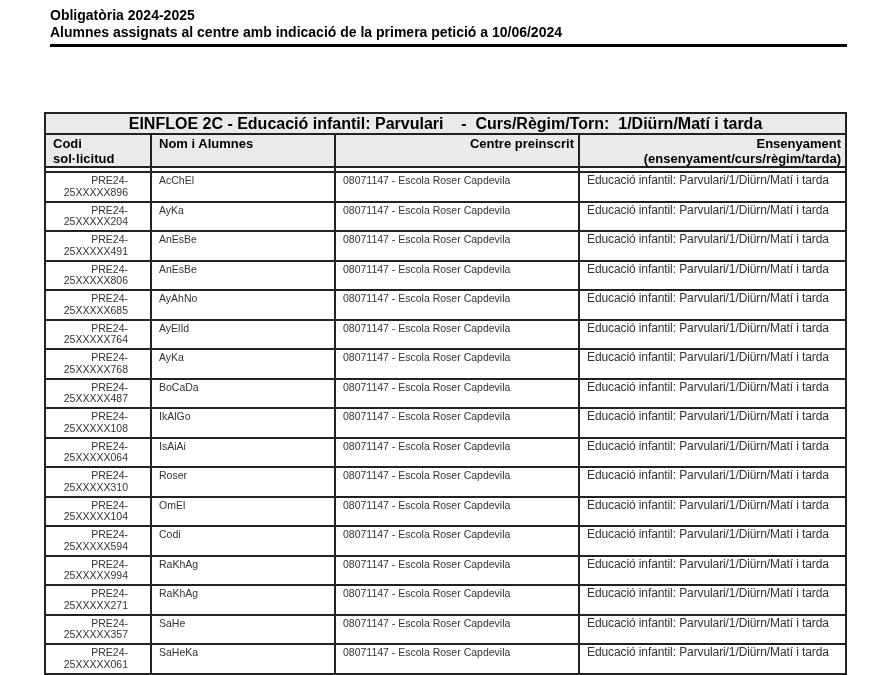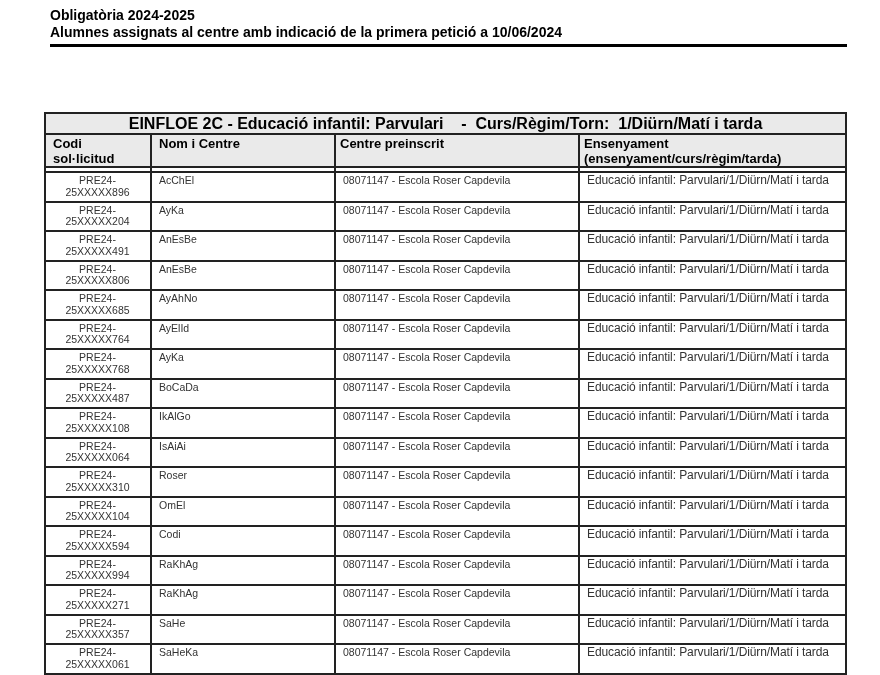--- a/index.html
+++ b/index.html
@@ -55,37 +55,37 @@
   .col-header-row th {
     height: 30px;
     background: #eaeaea;
     font-size: 13px;
     font-weight: bold;
     vertical-align: top;
     padding: 1px 4px 0 4px;
     line-height: 15px;
   }
   th.h-codi, th.h-nom { text-align: left; padding-left: 7px; }
-  th.h-centre, th.h-ens { text-align: left; }
+  th.h-centre, th.h-ens { text-align: right; }
   .spacer-row td {
     height: 3px;
     padding: 0;
     background: #ffffff;
   }
   tr.data-row td {
     height: 25.5px;
     vertical-align: top;
     font-size: 10.5px;
     color: #333;
     line-height: 11.5px;
     padding: 2px 4px 0 4px;
     background: #fff;
     white-space: nowrap;
   }
-  tr.data-row td.c-codi { text-align: center; padding-left: 0; padding-right: 1px; }
+  tr.data-row td.c-codi { text-align: right; padding-left: 0; padding-right: 22px; }
   tr.data-row td.c-nom,
   tr.data-row td.c-centre,
   tr.data-row td.c-ens { text-align: left; padding-left: 7px; }
   tr.data-row td.c-ens { font-size: 12px; letter-spacing: -0.1px; }
 </style>
 </head>
 <body>
 
 <div class="page">
 
@@ -104,21 +104,21 @@
     <thead>
       <tr class="group-title-row">
         <th colspan="4">EINFLOE 2C - Educació infantil: Parvulari    -  Curs/Règim/Torn:  1/Diürn/Matí i tarda</th>
       </tr>
       <tr class="col-header-row">
         <th class="h-codi">
           <div>Codi</div>
           <div>sol·licitud</div>
         </th>
         <th class="h-nom">
-          <div>Nom i Centre</div>
+          <div>Nom i Alumnes</div>
         </th>
         <th class="h-centre">
           <div>Centre preinscrit</div>
         </th>
         <th class="h-ens">
           <div>Ensenyament</div>
           <div>(ensenyament/curs/règim/tarda)</div>
         </th>
       </tr>
       <tr class="spacer-row">

